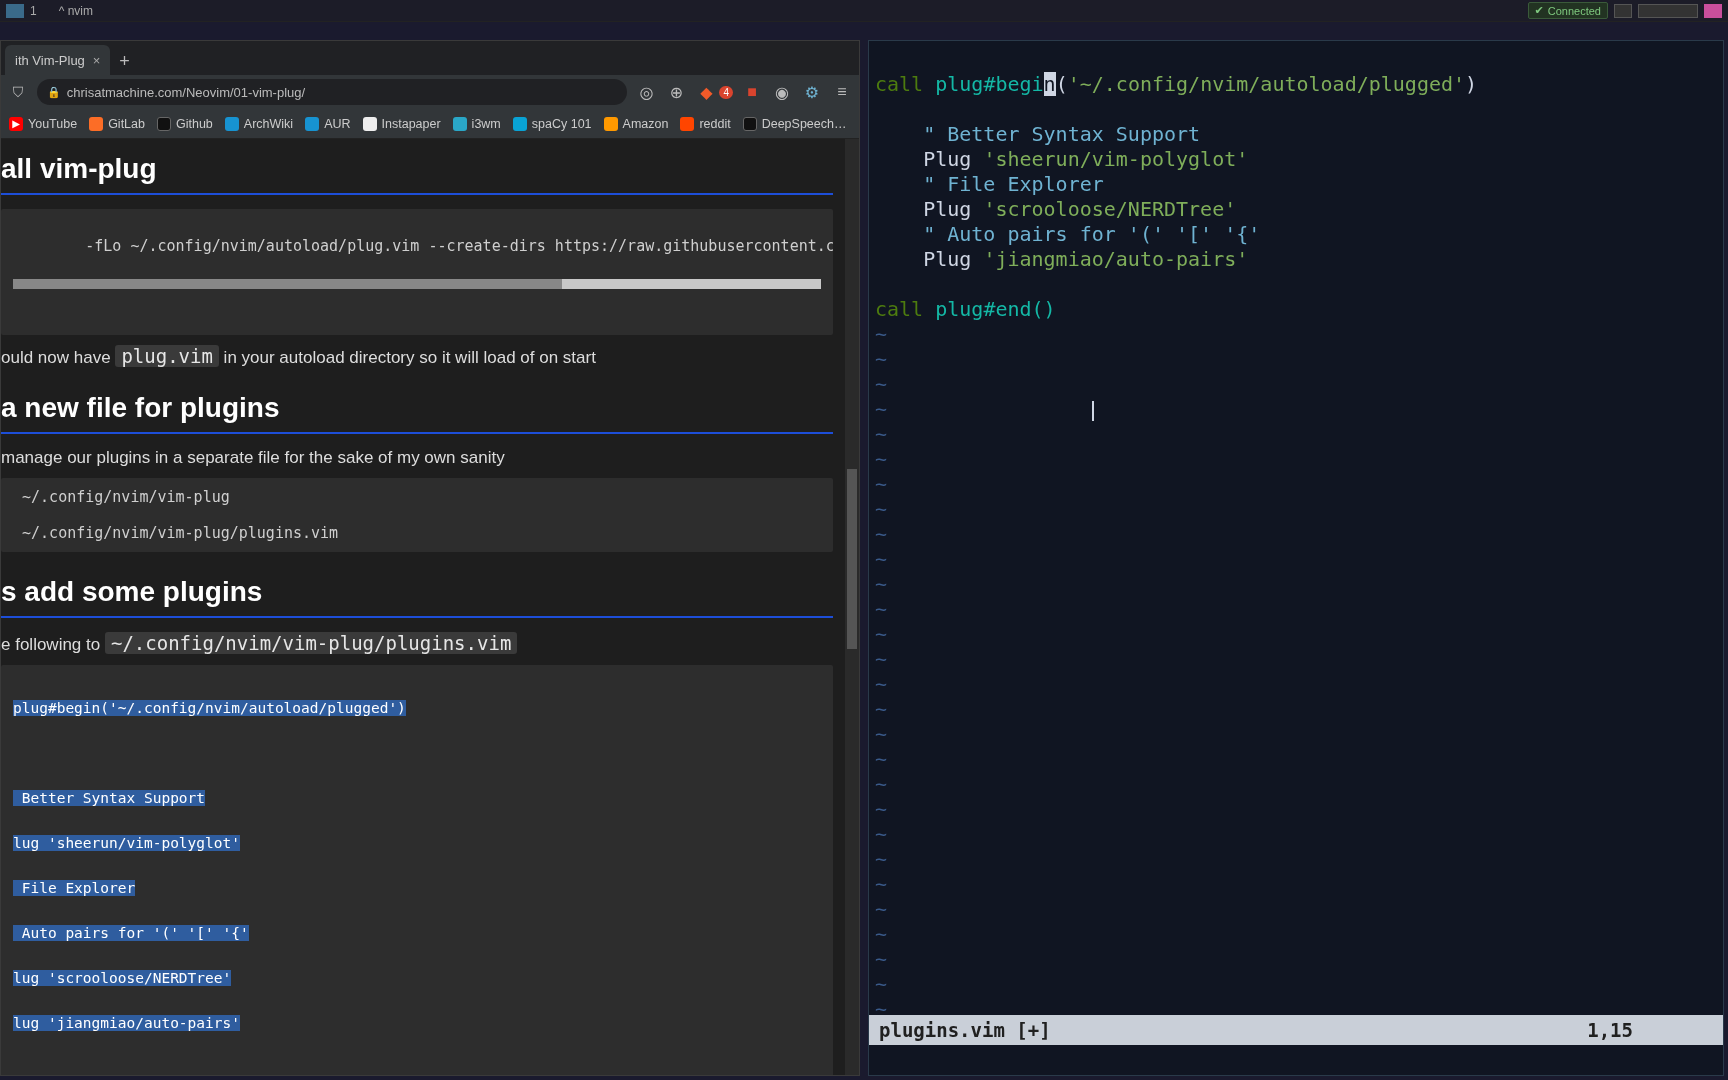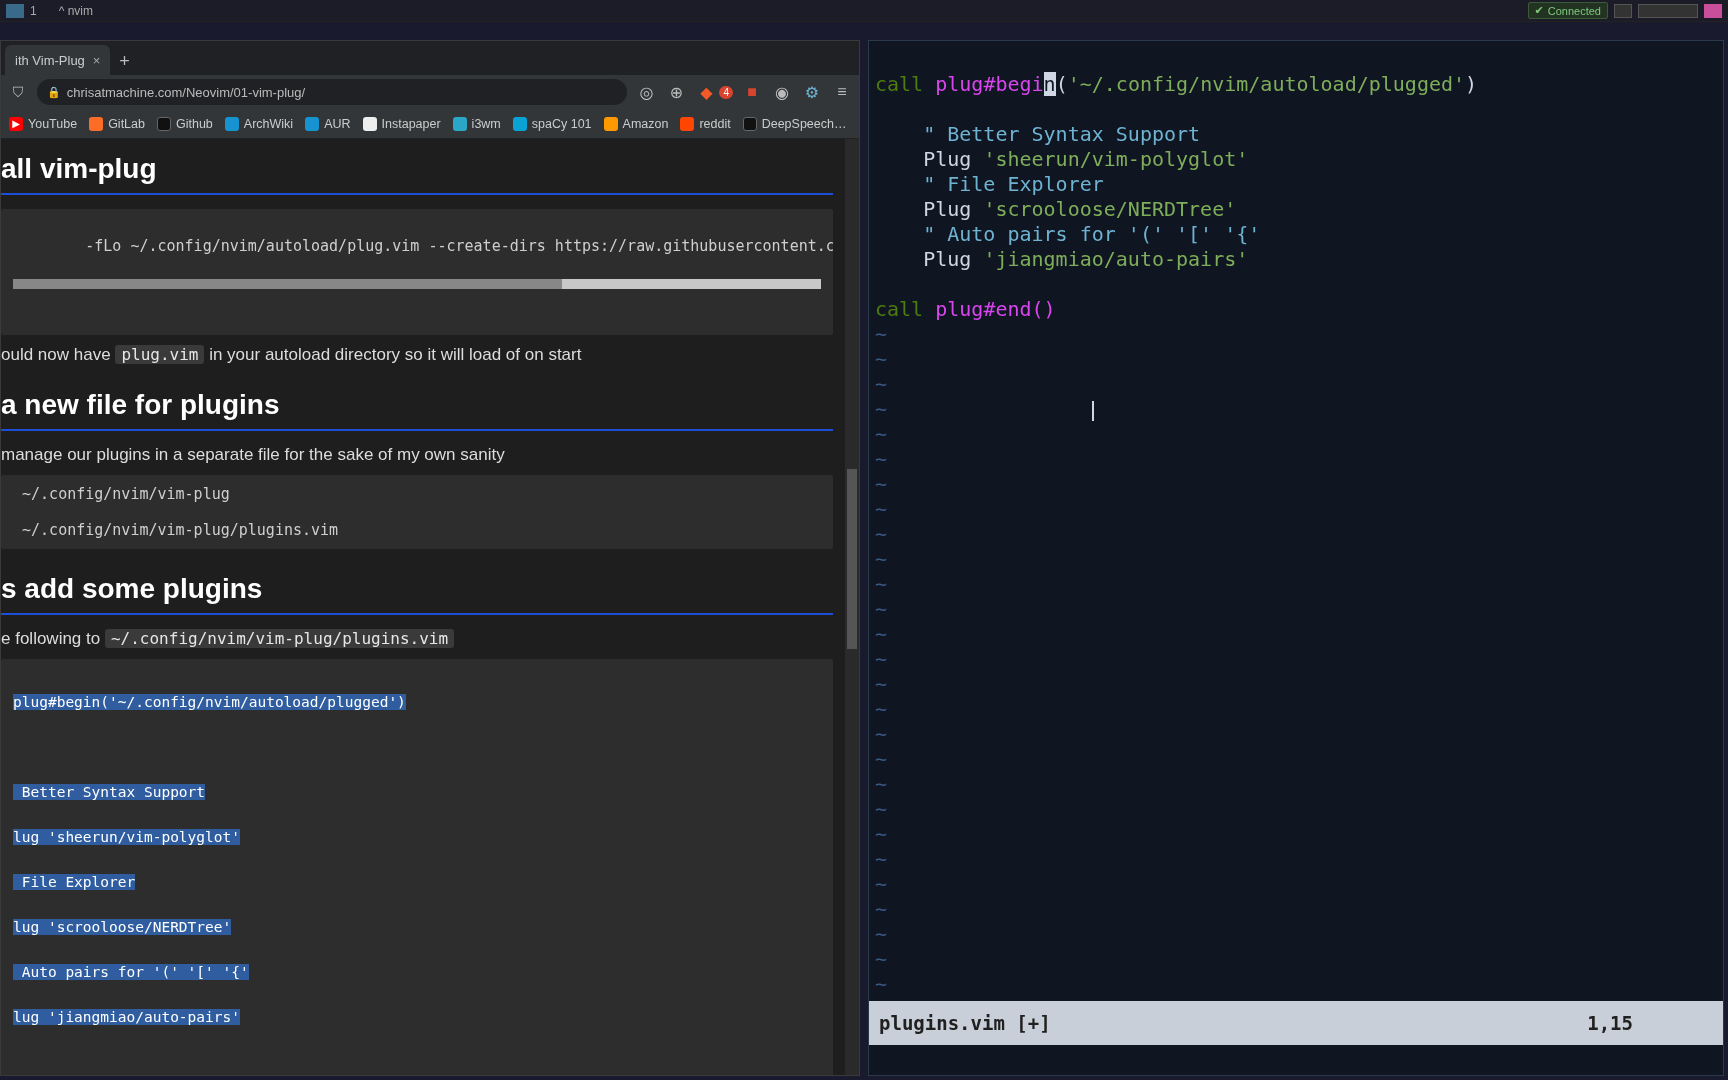--- a/index.html
+++ b/index.html
@@ -148,21 +148,21 @@
   h2.section {
     font-size: 28px; font-weight: 700; color: #fff;
     padding: 14px 0 8px 0;
     border-bottom: 2px solid #1d4ed8;
     margin-bottom: 14px;
   }
   .para { font-size: 17px; color: #ddd; margin: 10px 0; }
   code.inline {
     background: #3a3a3a; padding: 0 6px; border-radius: 3px;
     font-family: "DejaVu Sans Mono", Menlo, Consolas, monospace;
-    font-size: 16px; color: #e6e6e6;
+    font-size: 19px; color: #e6e6e6;
   }
   .codeblock {
     background: #2d2d2d;
     border-radius: 2px;
     padding: 10px 12px;
     font-family: "DejaVu Sans Mono", Menlo, Consolas, monospace;
     font-size: 15px;
     color: #cfcfcf;
     margin: 10px 0;
     white-space: pre;
@@ -193,36 +193,36 @@
     font-family: "DejaVu Sans Mono", Menlo, Consolas, monospace;
     font-size: 20px;
     line-height: 25px;
     overflow: hidden;
   }
   .term .buf {
     position: absolute; top: 6px; left: 6px; right: 6px; bottom: 32px;
     white-space: pre;
   }
   .kw { color: #4d7c0f; }        
-  .fn { color: #d946ef; }        
+  .fn { color: #14b8a6; }        
   .str { color: #7fae5a; }       
   .cmt { color: #6fb3d2; }       
   .plain { color: #cfd6e4; }
   .tilde { color: #3a5a8a; }
   .cursorchar {
     background: #cfd6e4; color: #101522;
   }
   .caret {
     display: inline-block;
     width: 2px; height: 20px;
     background: #cfd6e4;
     vertical-align: text-bottom;
   }
   .statusline {
-    position: absolute; left: 0; right: 0; bottom: 30px; height: 44px;
+    position: absolute; left: 0; right: 0; bottom: 30px; height: 30px;
     background: #c9cfd8; color: #202020;
     display: flex; align-items: center;
     font-size: 19px; font-weight: 600;
     padding: 0 10px;
   }
   .statusline .sp { flex: 1; }
   .cmdline {
     position: absolute; left: 0; right: 0; bottom: 0; height: 30px;
     background: #101522;
   }
@@ -352,22 +352,22 @@
       <h2 class="section">s add some plugins</h2>
       <p class="para">
         <span>e following to </span><code class="inline">~/.config/nvim/vim-plug/plugins.vim</code>
       </p>
       <div class="codeblock small">
 <span class="line"><span class="sel sel-line">plug#begin('~/.config/nvim/autoload/plugged')</span></span>
 <span class="line"> </span>
 <span class="line"><span class="sel sel-line"> Better Syntax Support</span></span>
 <span class="line"><span class="sel sel-line">lug 'sheerun/vim-polyglot'</span></span>
 <span class="line"><span class="sel sel-line"> File Explorer</span></span>
+<span class="line"><span class="sel sel-line"> Auto pairs for '(' '[' '{'</span></span>
 <span class="line"><span class="sel sel-line">lug 'scrooloose/NERDTree'</span></span>
-<span class="line"><span class="sel sel-line"> Auto pairs for '(' '[' '{'</span></span>
 <span class="line"><span class="sel sel-line">lug 'jiangmiao/auto-pairs'</span></span>
 <span class="line"> </span>
 
       </div>
 
     </div>
     <div class="scrollbar-v">
       <div class="thumb"></div>
     </div>
   </div>

